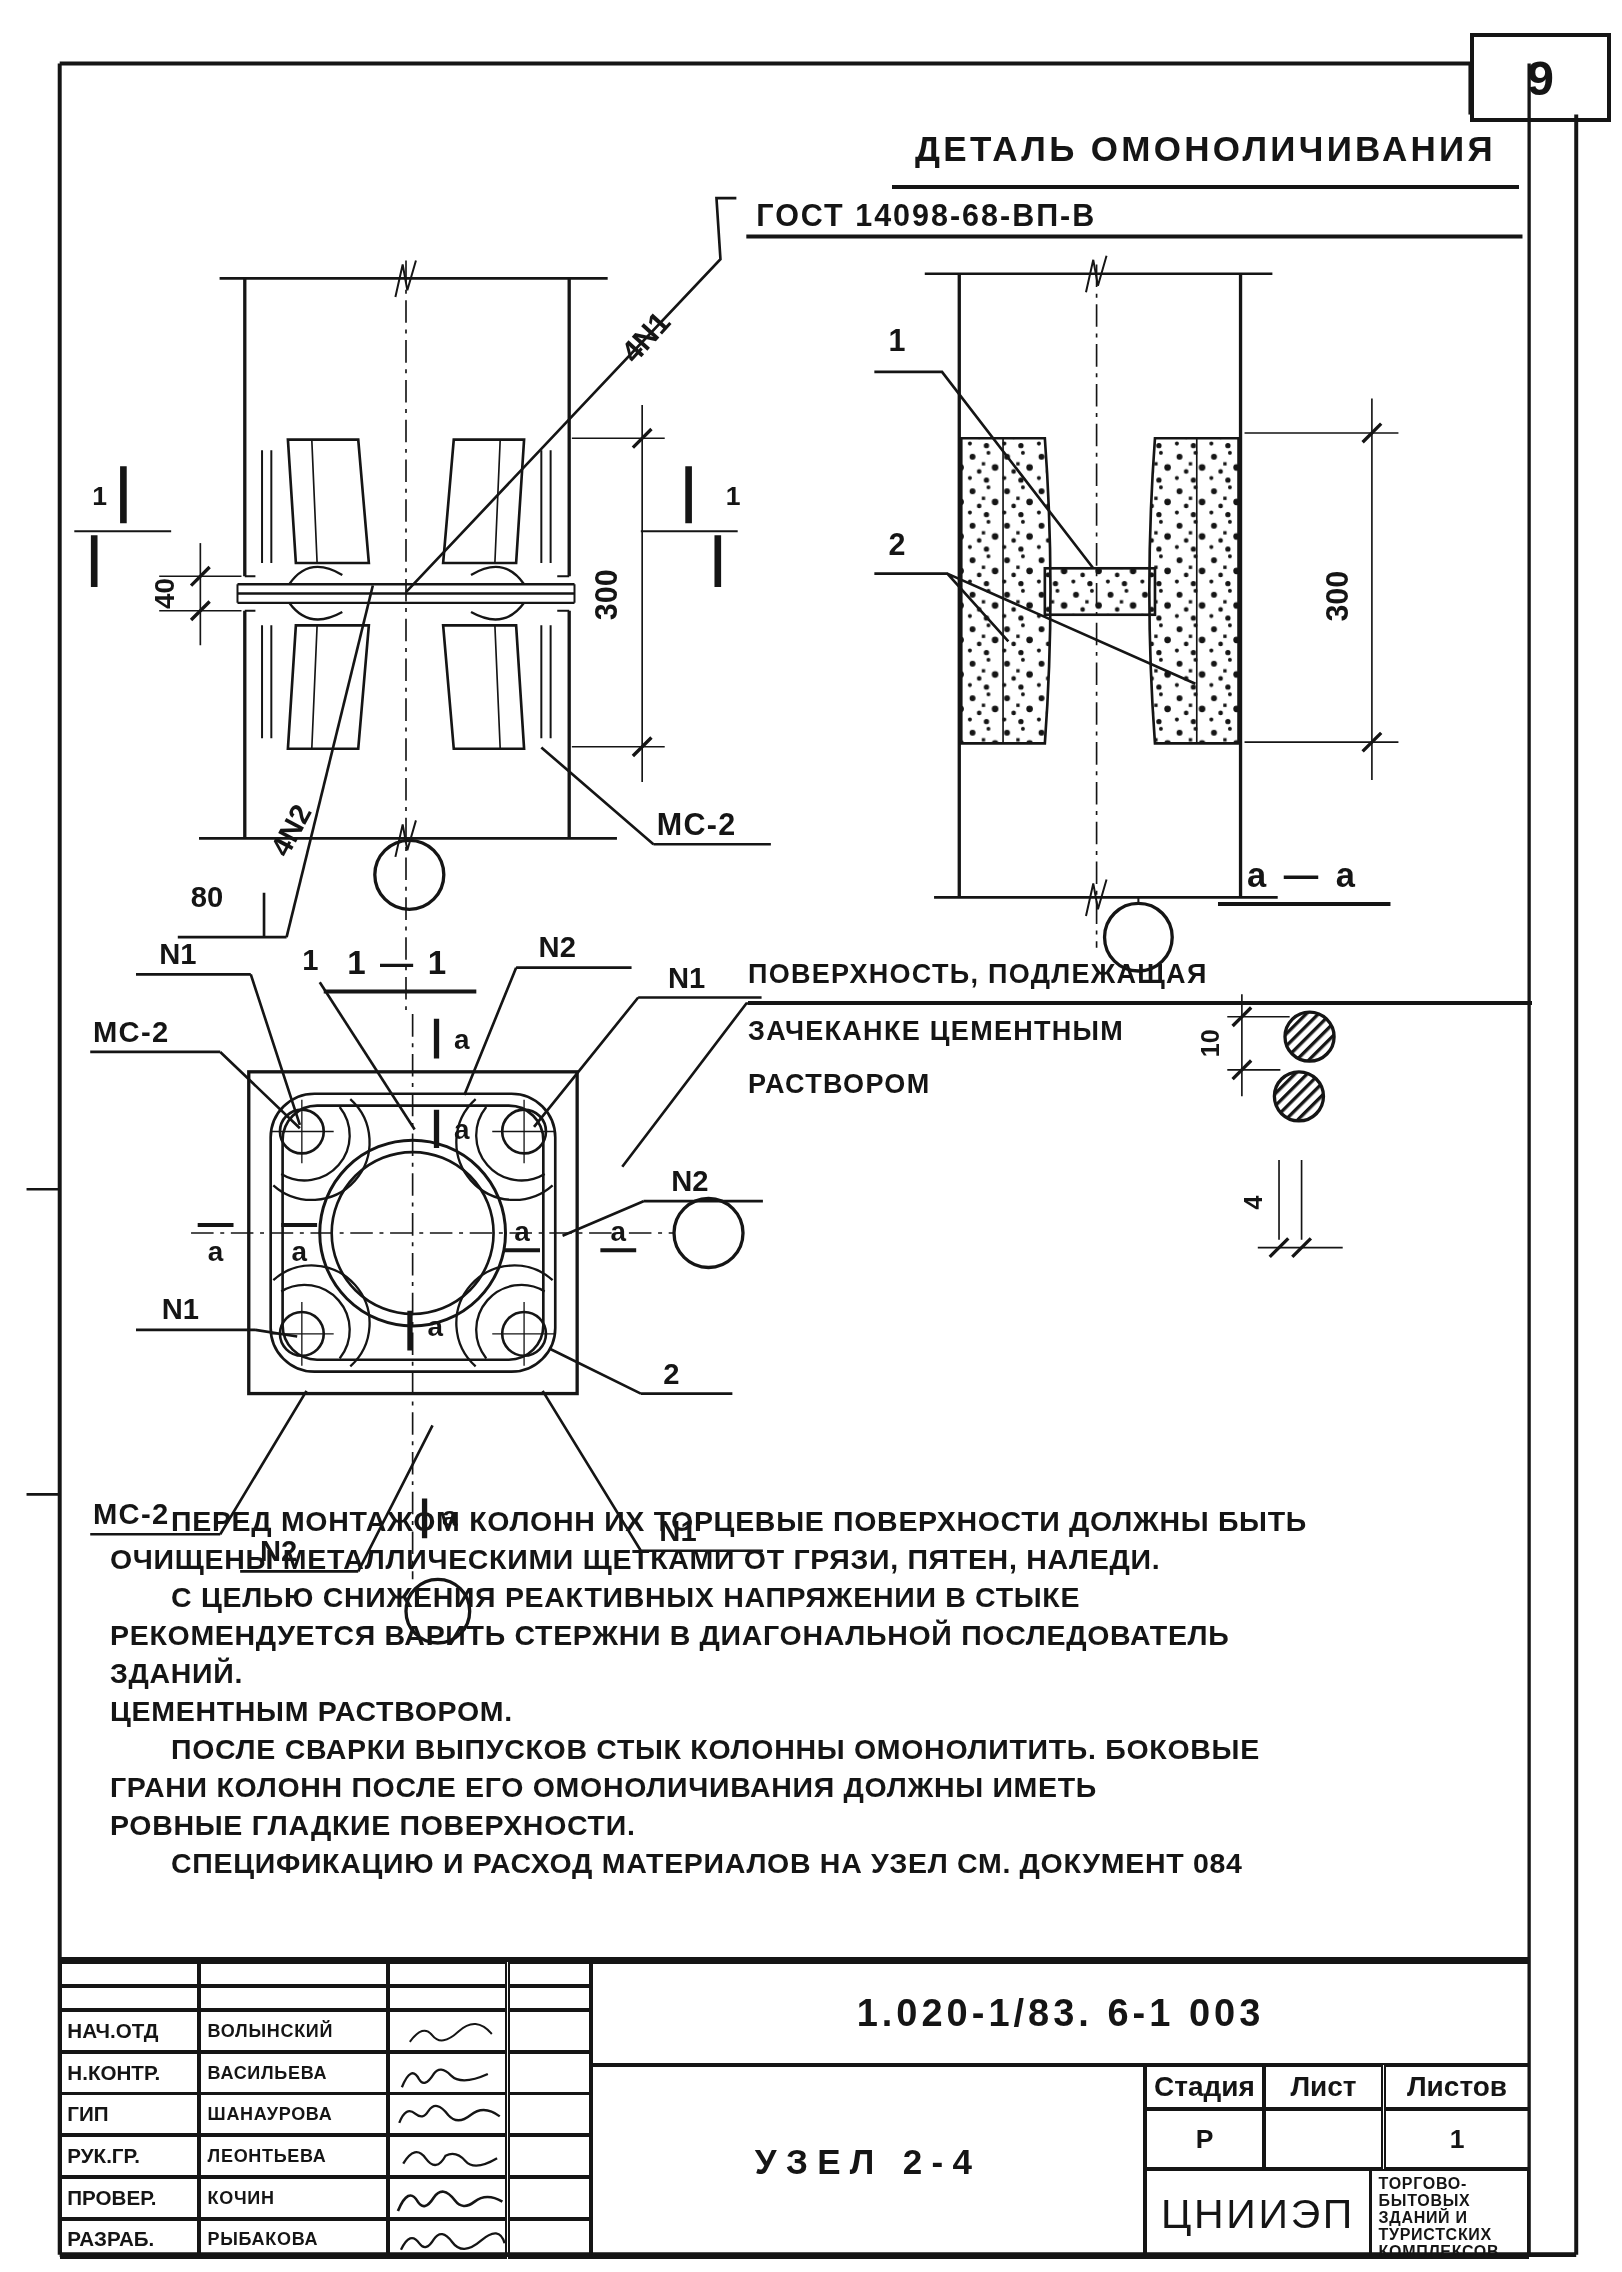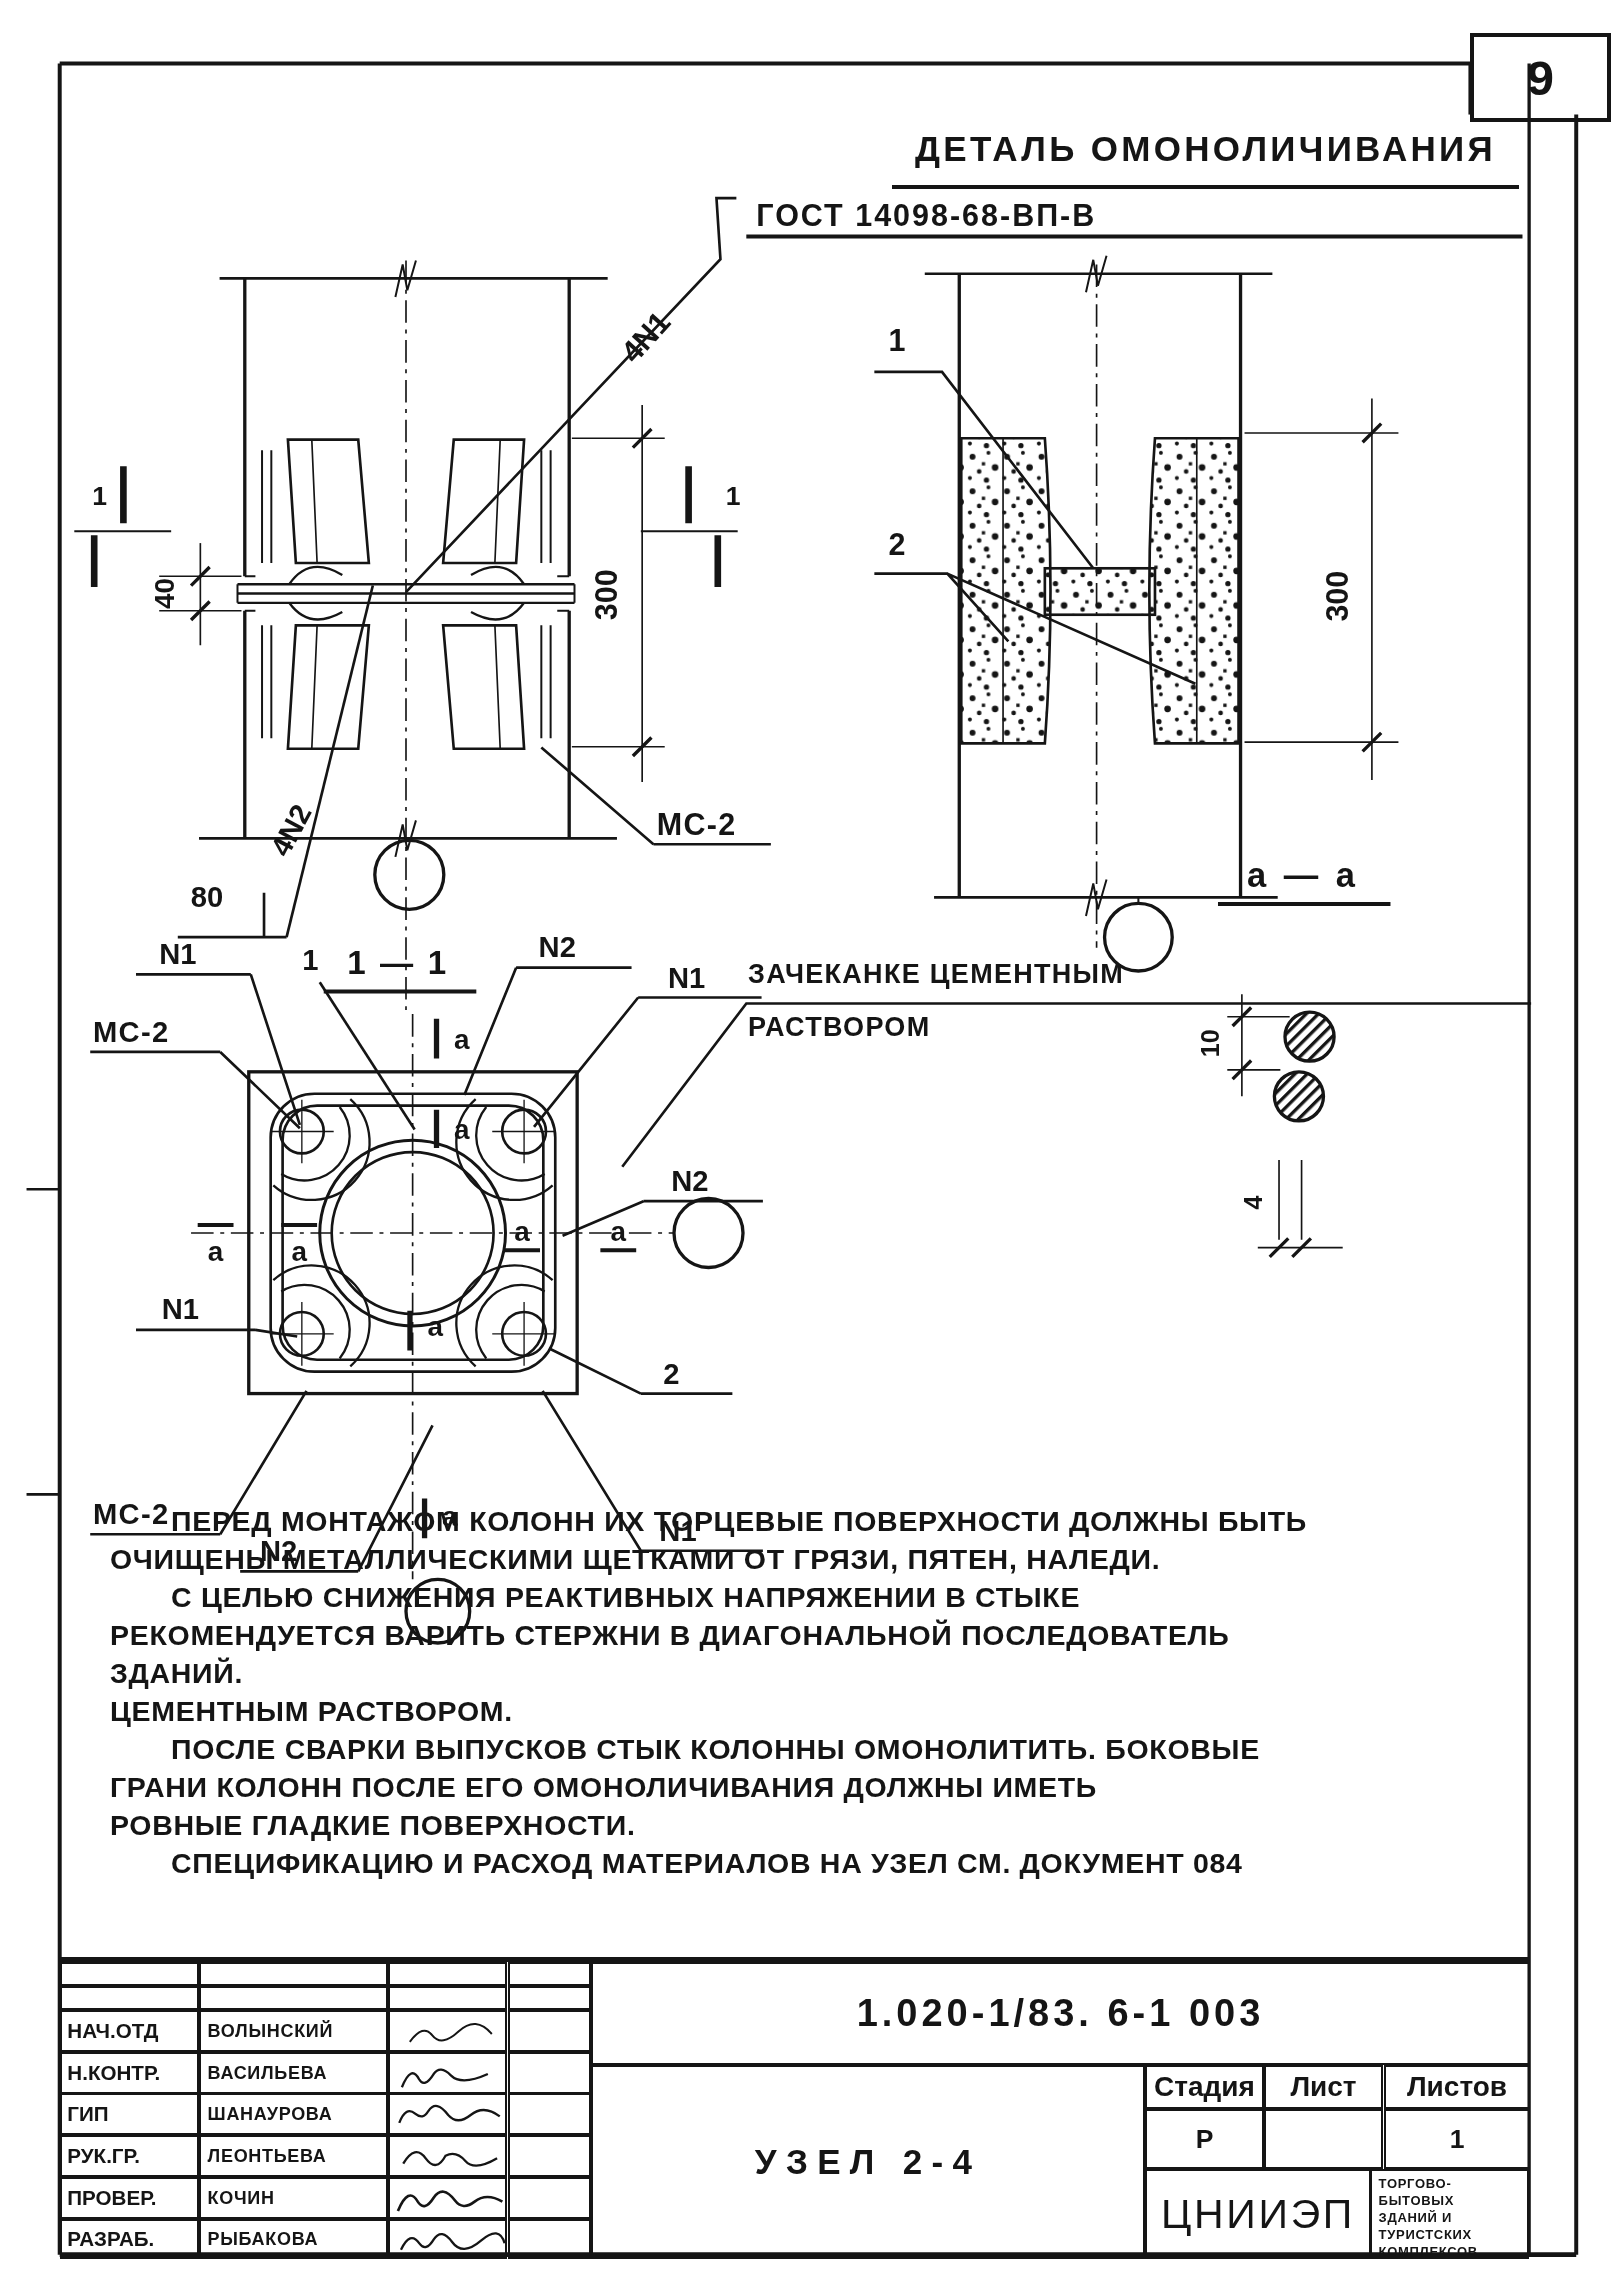--- a/index.html
+++ b/index.html
@@ -20,21 +20,21 @@
   
   .tblock{left:60px;top:1957px;width:1470px;height:297px;border-top:5.3px solid #151515;}
   .cell{position:absolute;border:2px solid #151515;box-sizing:border-box;}
   .rolecell{font-size:20.6px;display:flex;align-items:center;padding-left:5.3px;letter-spacing:0px;}
   .namecell{font-size:18px;display:flex;align-items:center;padding-left:6.6px;letter-spacing:0.7px;}
   .docnum{font-size:38px;display:flex;align-items:center;justify-content:center;letter-spacing:4px;}
   .node{font-size:35px;display:flex;align-items:center;justify-content:center;letter-spacing:9.3px;}
   .hdr{font-size:28px;display:flex;align-items:center;justify-content:center;}
   .val{font-size:26.5px;display:flex;align-items:center;justify-content:center;}
   .org{font-size:41px;font-weight:normal;display:flex;align-items:center;justify-content:center;letter-spacing:2.7px;}
-  .orgdesc{font-size:13px;line-height:17px;padding:4px 2.7px 0 6.6px;letter-spacing:0.7px;}
+  .orgdesc{font-size:16px;line-height:17px;padding:4px 2.7px 0 6.6px;letter-spacing:0.7px;}
 </style>
 </head>
 <body>
 
 <div class="sheet">
 
   <svg class="abs" style="left:0;top:0" width="1622" height="2273" viewBox="0 0 2445 3425">
     <defs>
       <pattern id="speck" width="52" height="52" patternUnits="userSpaceOnUse">
         <circle cx="10" cy="12" r="4.5" fill="#151515"></circle>
@@ -258,20 +258,21 @@
     <text x="932" y="1870" font-size="42" text-anchor="middle">а</text>
   </svg>
 
   <div class="abs pagebox">
     <span>9</span>
   </div>
 
   <div class="abs heading">ДЕТАЛЬ ОМОНОЛИЧИВАНИЯ</div>
 
   <div class="abs surfnote">
+    <div class="l1">ПОВЕРХНОСТЬ, ПОДЛЕЖАЩАЯ</div>
     <div class="l2">ЗАЧЕКАНКЕ ЦЕМЕНТНЫМ</div>
     <div class="l3">РАСТВОРОМ</div>
   </div>
 
   <div class="abs notes">
     <div class="ind">ПЕРЕД МОНТАЖОМ КОЛОНН ИХ ТОРЦЕВЫЕ ПОВЕРХНОСТИ ДОЛЖНЫ БЫТЬ</div>
     <div>ОЧИЩЕНЫ МЕТАЛЛИЧЕСКИМИ ЩЕТКАМИ ОТ ГРЯЗИ, ПЯТЕН, НАЛЕДИ.</div>
     <div class="ind">С ЦЕЛЬЮ СНИЖЕНИЯ РЕАКТИВНЫХ НАПРЯЖЕНИИ В СТЫКЕ</div>
     <div>РЕКОМЕНДУЕТСЯ ВАРИТЬ СТЕРЖНИ В ДИАГОНАЛЬНОЙ ПОСЛЕДОВАТЕЛЬ</div>
     <div>ЗДАНИЙ.</div>

